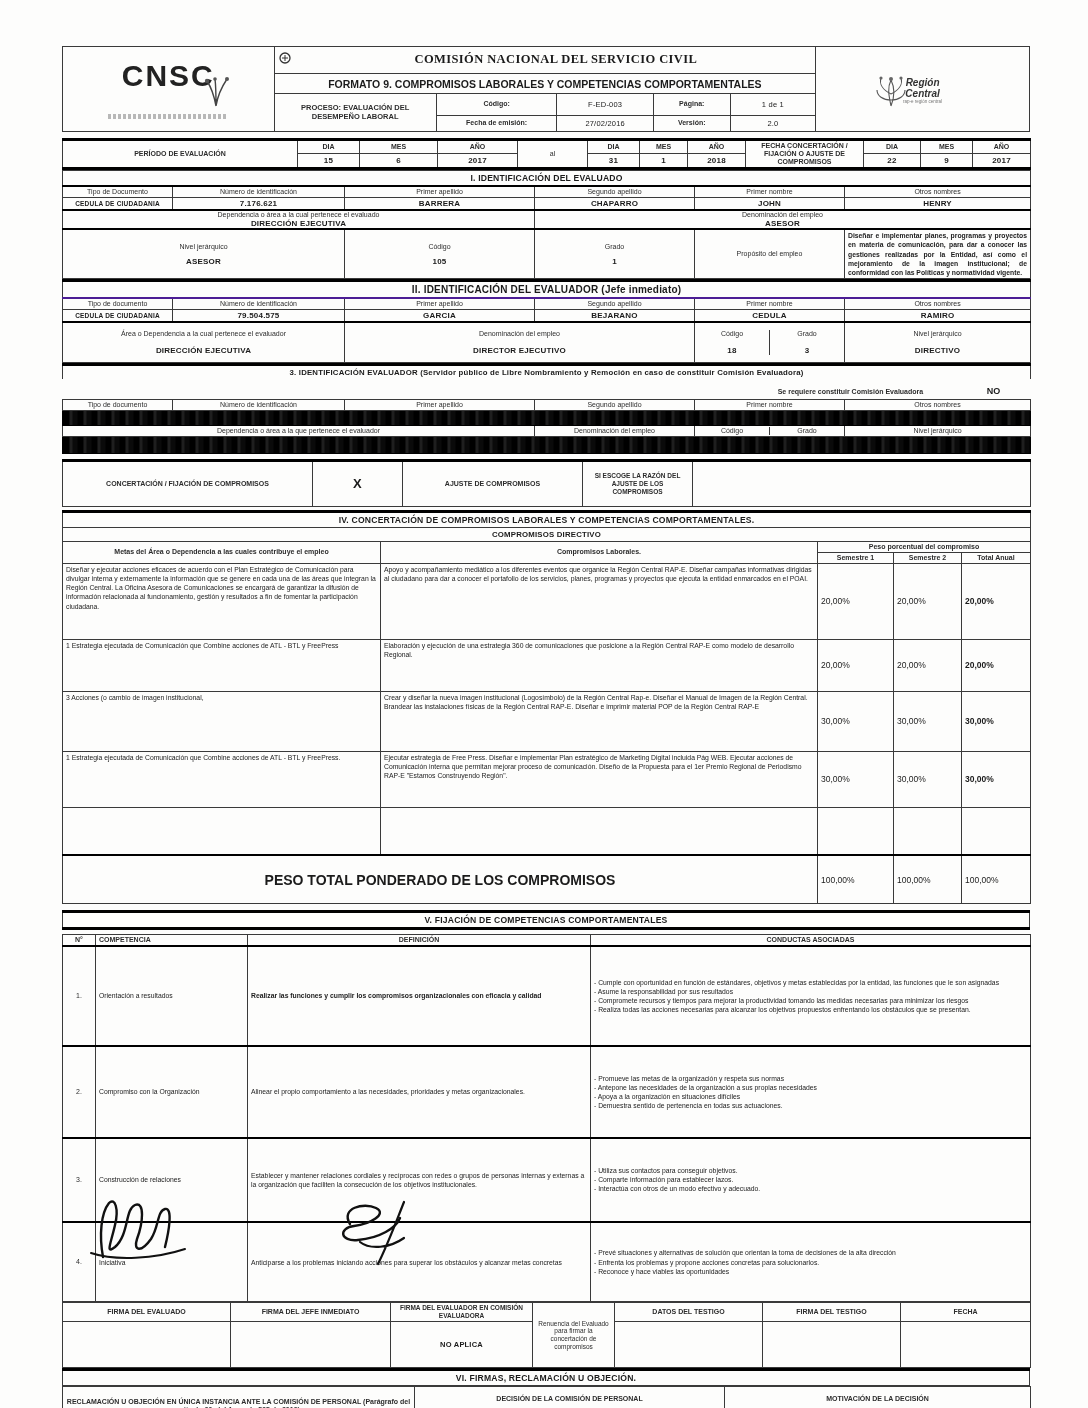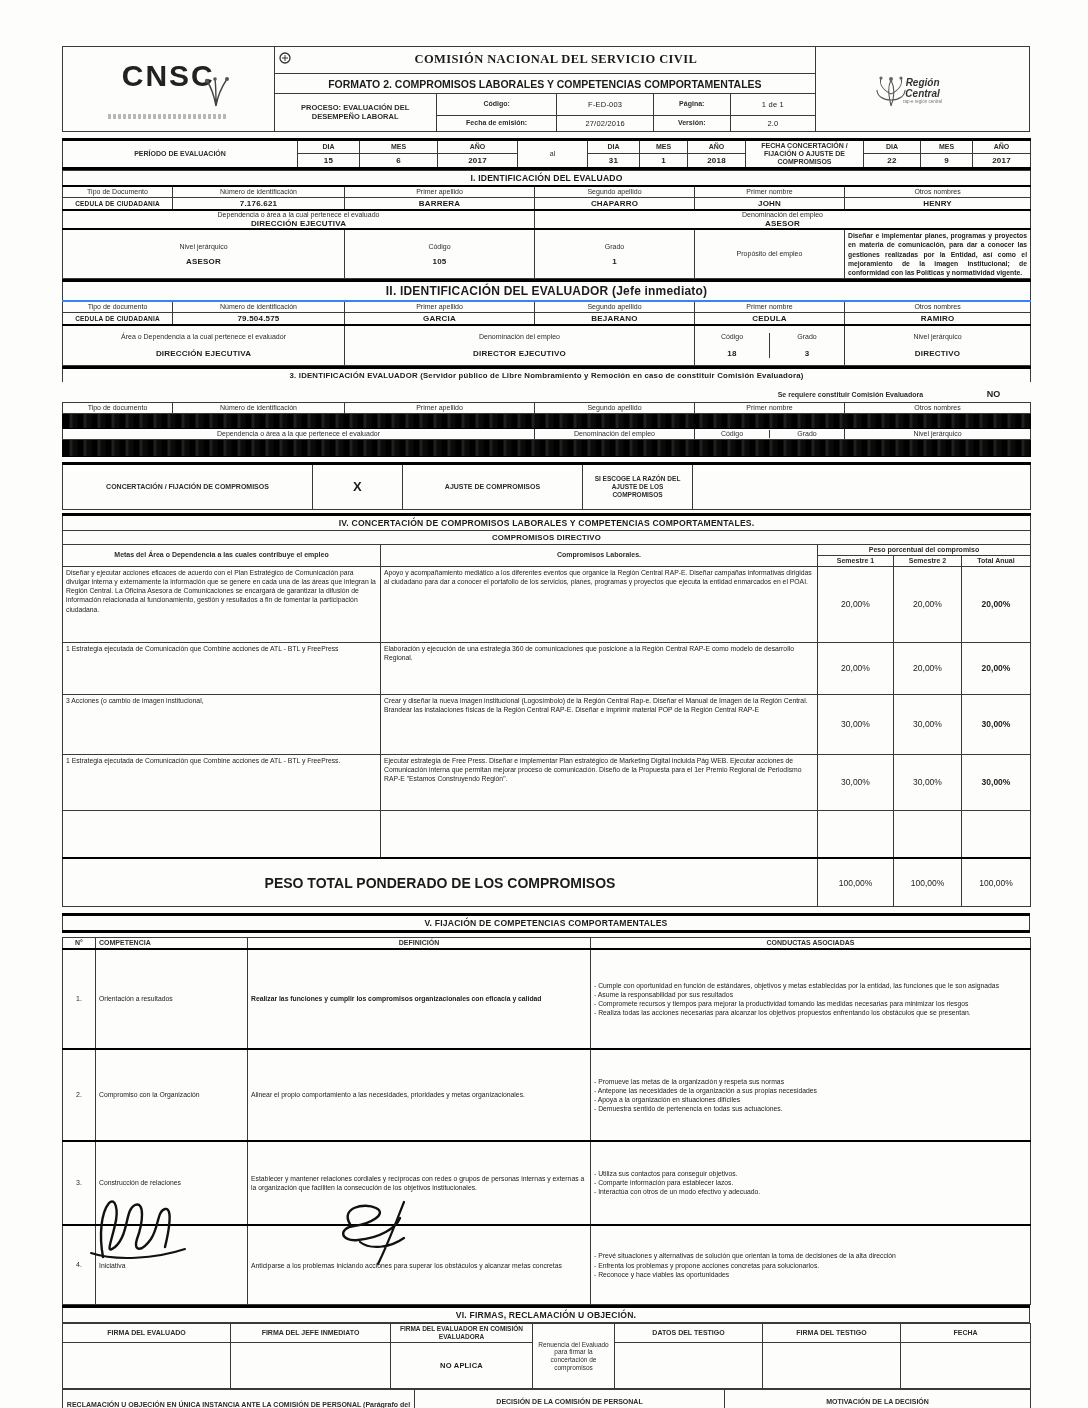--- a/index.html
+++ b/index.html
@@ -11,21 +11,21 @@
   td{border:1px solid #3a3a3a;padding:1px 3px;vertical-align:middle;overflow:hidden}
   .lab{font-size:7px;text-align:center;color:#2c2c2c;line-height:1.15}
   .val{font-size:8px;text-align:center;font-weight:bold;letter-spacing:.2px}
   .small{font-size:6.5px;line-height:1.2}
   .sect{font-weight:bold;text-align:center;font-size:8.6px;padding:2px;letter-spacing:.2px}
   .orgtitle{font-size:12.5px;font-weight:bold;text-align:center;letter-spacing:.4px;font-family:"Liberation Serif",serif}
   .formtitle{font-size:10.5px;font-weight:bold;text-align:center}
   .redact{background:#0d0d0d;background-image:repeating-linear-gradient(90deg,#000 0 6px,#1f1f1f 6px 9px,#0a0a0a 9px 14px);height:15px;border:1px solid #000}
   .bodytext{font-size:6.8px;line-height:1.35;text-align:left}
   .justify{text-align:justify}
-  .pct{font-size:8.5px;font-weight:bold;text-align:center}
+  .pct{font-size:8.5px;font-weight:bold;}
   .cnsc{font-size:30px;font-weight:bold;letter-spacing:2px;font-family:"Liberation Sans",sans-serif;color:#222}
   .tagline{height:5px;width:120px;margin:3px auto 0;background:repeating-linear-gradient(90deg,#9a9a9a 0 3px,transparent 3px 5px);opacity:.7}
   .rc-logo{font-size:10px;font-weight:bold;font-style:italic;text-align:center;line-height:1.05;color:#333}
   .rc-sub{font-size:4.5px;text-align:center;color:#777}
   .center{text-align:center}
   .sig{position:absolute;pointer-events:none}
 </style>
 </head>
 <body>
 
@@ -75,21 +75,21 @@
                 <circle cx="30" cy="4" r="1.6" fill="#666"></circle>
         </svg>
         <div class="rc-logo">
           <div>Región</div>
           <div>Central</div>
         </div>
         <div class="rc-sub">rap-e región central</div>
       </td>
     </tr>
     <tr>
-      <td colspan="5" class="formtitle">FORMATO 2. COMPROMISOS LABORALES Y COMPETENCIAS COMPORTAMENTALES</td>
+      <td colspan="5" class="formtitle">FORMATO 9. COMPROMISOS LABORALES Y COMPETENCIAS COMPORTAMENTALES</td>
     </tr>
     <tr>
       <td rowspan="2" class="lab" style="font-size:7.5px;font-weight:bold">PROCESO: EVALUACIÓN DEL DESEMPEÑO LABORAL</td>
       <td class="lab" style="font-weight:bold">Código:</td>
       <td class="val" style="font-weight:normal;font-size:7.5px">F-ED-003</td>
       <td class="lab" style="font-weight:bold">Página:</td>
       <td class="val" style="font-weight:normal;font-size:7.5px">1 de 1</td>
     </tr>
     <tr>
       <td class="lab" style="font-weight:bold">Fecha de emisión:</td>
@@ -208,21 +208,21 @@
     <colgroup>
           <col style="width:110px">
           <col style="width:172px">
           <col style="width:190px">
           <col style="width:160px">
           <col style="width:150px">
           <col style="width:186px">
         </colgroup>
     <tbody>
           <tr>
-            <td colspan="6" class="sect" style="font-size:12px;border-bottom:2px solid #3b82f6">II. IDENTIFICACIÓN DEL EVALUADOR (Jefe inmediato)</td>
+            <td colspan="6" class="sect" style="font-size:10px;border-bottom:2px solid #4c1d95">II. IDENTIFICACIÓN DEL EVALUADOR (Jefe inmediato)</td>
           </tr>
     <tr>
       <td class="lab">Tipo de documento</td>
       <td class="lab">Número de identificación</td>
       <td class="lab">Primer apellido</td>
       <td class="lab">Segundo apellido</td>
       <td class="lab">Primer nombre</td>
       <td class="lab">Otros nombres</td>
     </tr>
     <tr>
@@ -461,27 +461,20 @@
       <td class="bodytext">Anticiparse a los problemas iniciando acciones para superar los obstáculos y alcanzar metas concretas</td>
       <td>
         <div class="bodytext">- Prevé situaciones y alternativas de solución que orientan la toma de decisiones de la alta dirección</div>
         <div class="bodytext">- Enfrenta los problemas y propone acciones concretas para solucionarlos.</div>
         <div class="bodytext">- Reconoce y hace viables las oportunidades</div>
       </td>
     </tr>
   </tbody>
       </table>
 
-  <table style="border-top:3px solid #000">
-    <tbody>
-          <tr>
-            <td class="sect">VI. FIRMAS, RECLAMACIÓN U OBJECIÓN.</td>
-          </tr>
-  </tbody>
-      </table>
   <table>
     <colgroup>
           <col style="width:168px">
           <col style="width:160px">
           <col style="width:142px">
           <col style="width:82px">
           <col style="width:148px">
           <col style="width:138px">
           <col style="width:130px">
         </colgroup>
@@ -496,20 +489,27 @@
       <td class="lab" style="font-weight:bold">FECHA</td>
     </tr>
     <tr style="height:46px">
       <td></td>
       <td></td>
       <td class="val" style="font-size:7.5px">NO APLICA</td>
       <td></td>
       <td></td>
       <td></td>
     </tr>
+  </tbody>
+      </table>
+  <table style="border-top:3px solid #000">
+    <tbody>
+          <tr>
+            <td class="sect">VI. FIRMAS, RECLAMACIÓN U OBJECIÓN.</td>
+          </tr>
   </tbody>
       </table>
 
   <table>
     <colgroup>
           <col style="width:240px">
           <col style="width:112px">
           <col style="width:310px">
           <col style="width:306px">
         </colgroup>

